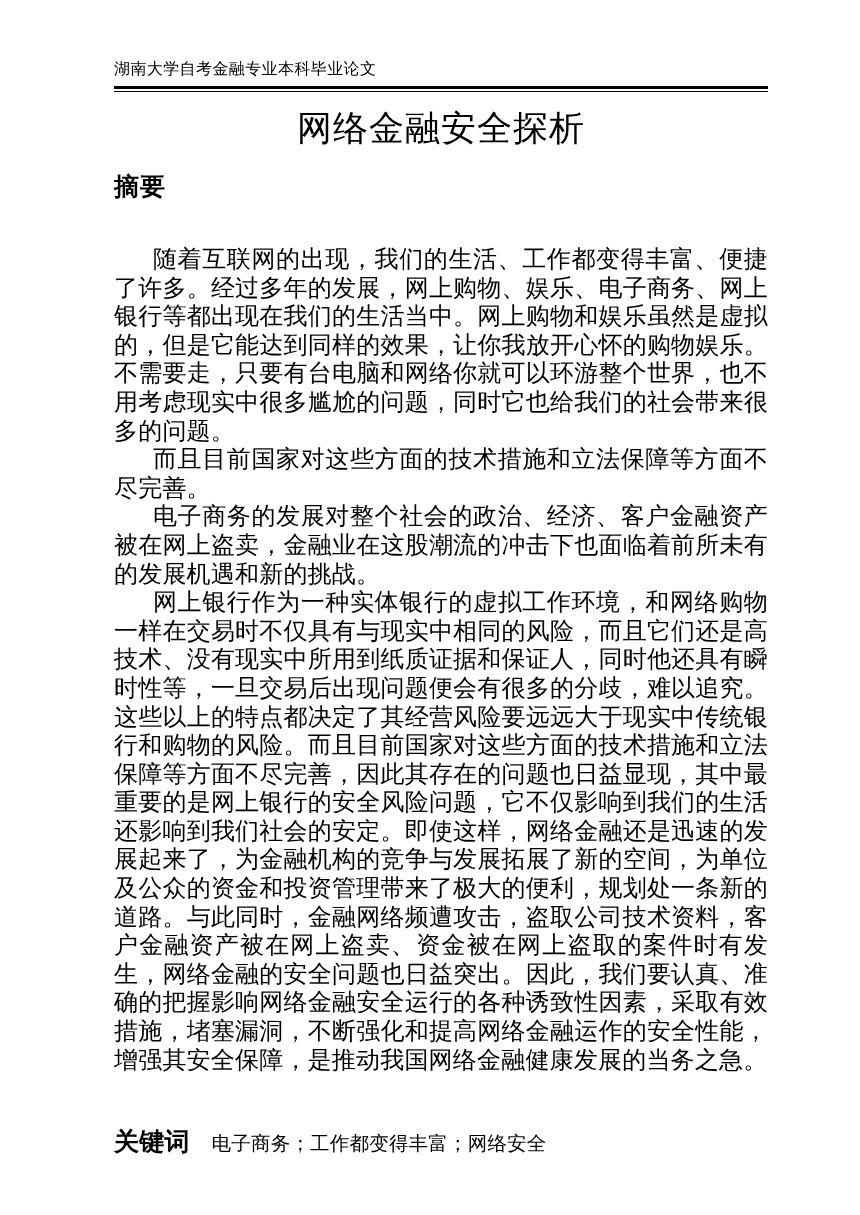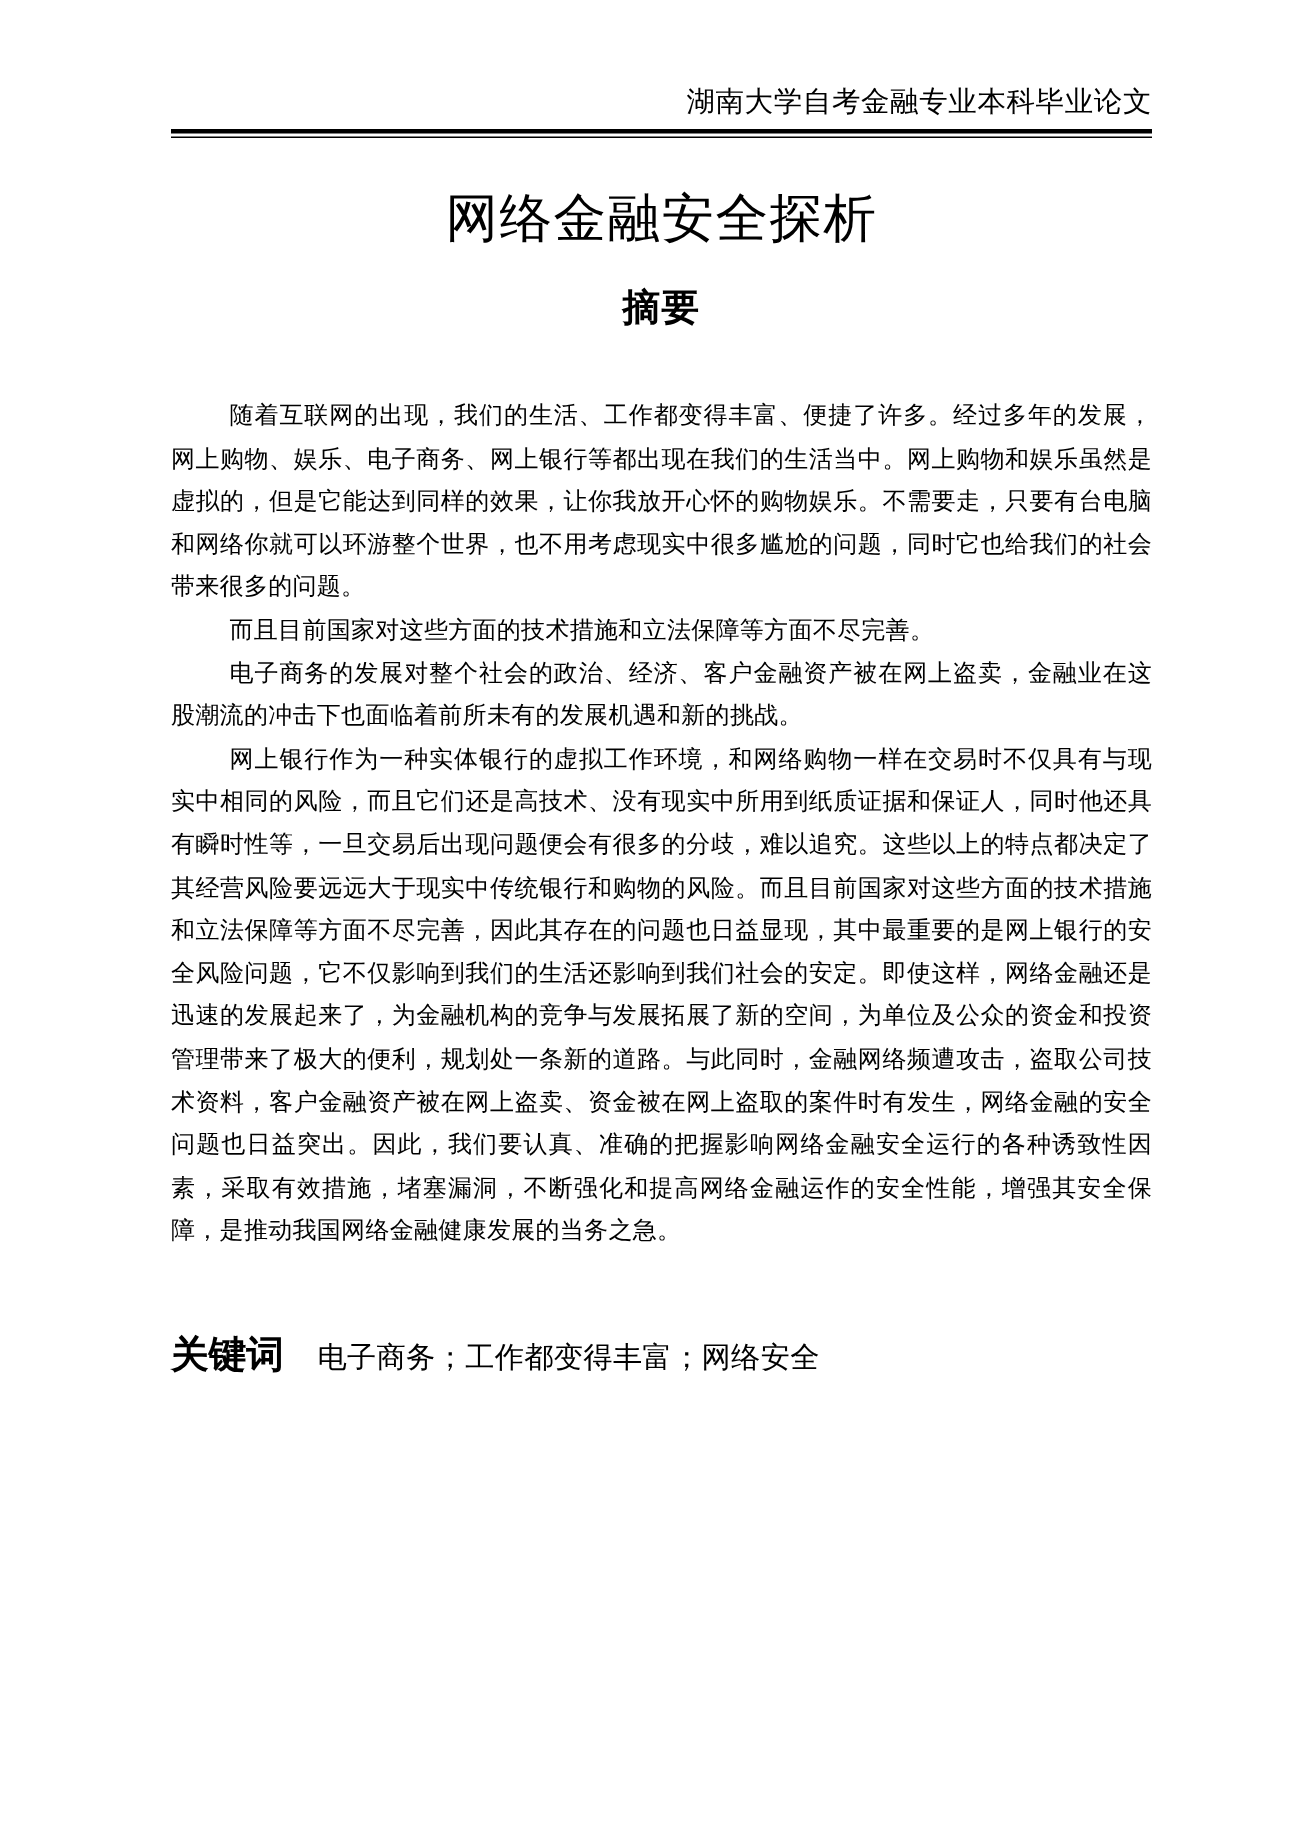--- a/index.html
+++ b/index.html
@@ -24,23 +24,23 @@
   }
   
   .doc-header {
     position: absolute;
     left: 114px;
     top: 58px;
     width: 654px;
   }
   .doc-header .header-text {
     display: block;
-    text-align: right;
+    text-align: left;
     font-family: Liberation Serif, serif;
-    font-size: 19px;
+    font-size: 16px;
     line-height: 22px;
     letter-spacing: 0.4px;
     white-space: nowrap;
   }
   .header-rule {
     margin-top: 6px;
     width: 654px;
   }
   .header-rule .rule-thick {
     height: 3px;
@@ -54,49 +54,48 @@
   }
   .header-rule .rule-thin {
     height: 1px;
     background: #000000;
     width: 100%;
   }
   
   .content {
     position: absolute;
     left: 114px;
-    top: 118px;
+    top: 100px;
     width: 654px;
   }
   .doc-title {
     text-align: center;
     font-family: "DejaVu Serif", "Liberation Serif", serif;
     font-weight: normal;
     font-size: 35px;
     line-height: 50px;
     letter-spacing: 1px;
     margin: 0;
     padding-top: 3px;
   }
   .section-heading {
-    text-align: center;
     font-family: "DejaVu Sans", "Liberation Sans", sans-serif;
     font-weight: bold;
     font-size: 25px;
     line-height: 36px;
     letter-spacing: 1px;
     margin: 16px 0 0 0;
   }
   .abstract-body {
     margin-top: 40px;
   }
   .abstract-body p {
     margin: 0;
     font-family: "DejaVu Serif", "Liberation Serif", serif;
-    font-size: 16px;
+    font-size: 24px;
     line-height: 28.6px;
     text-align: justify;
     text-align-last: left;
     text-indent: 39px;
     letter-spacing: 0.2px;
     word-break: break-all;
   }
   .keywords {
     margin-top: 54px;
     font-size: 19.5px;

